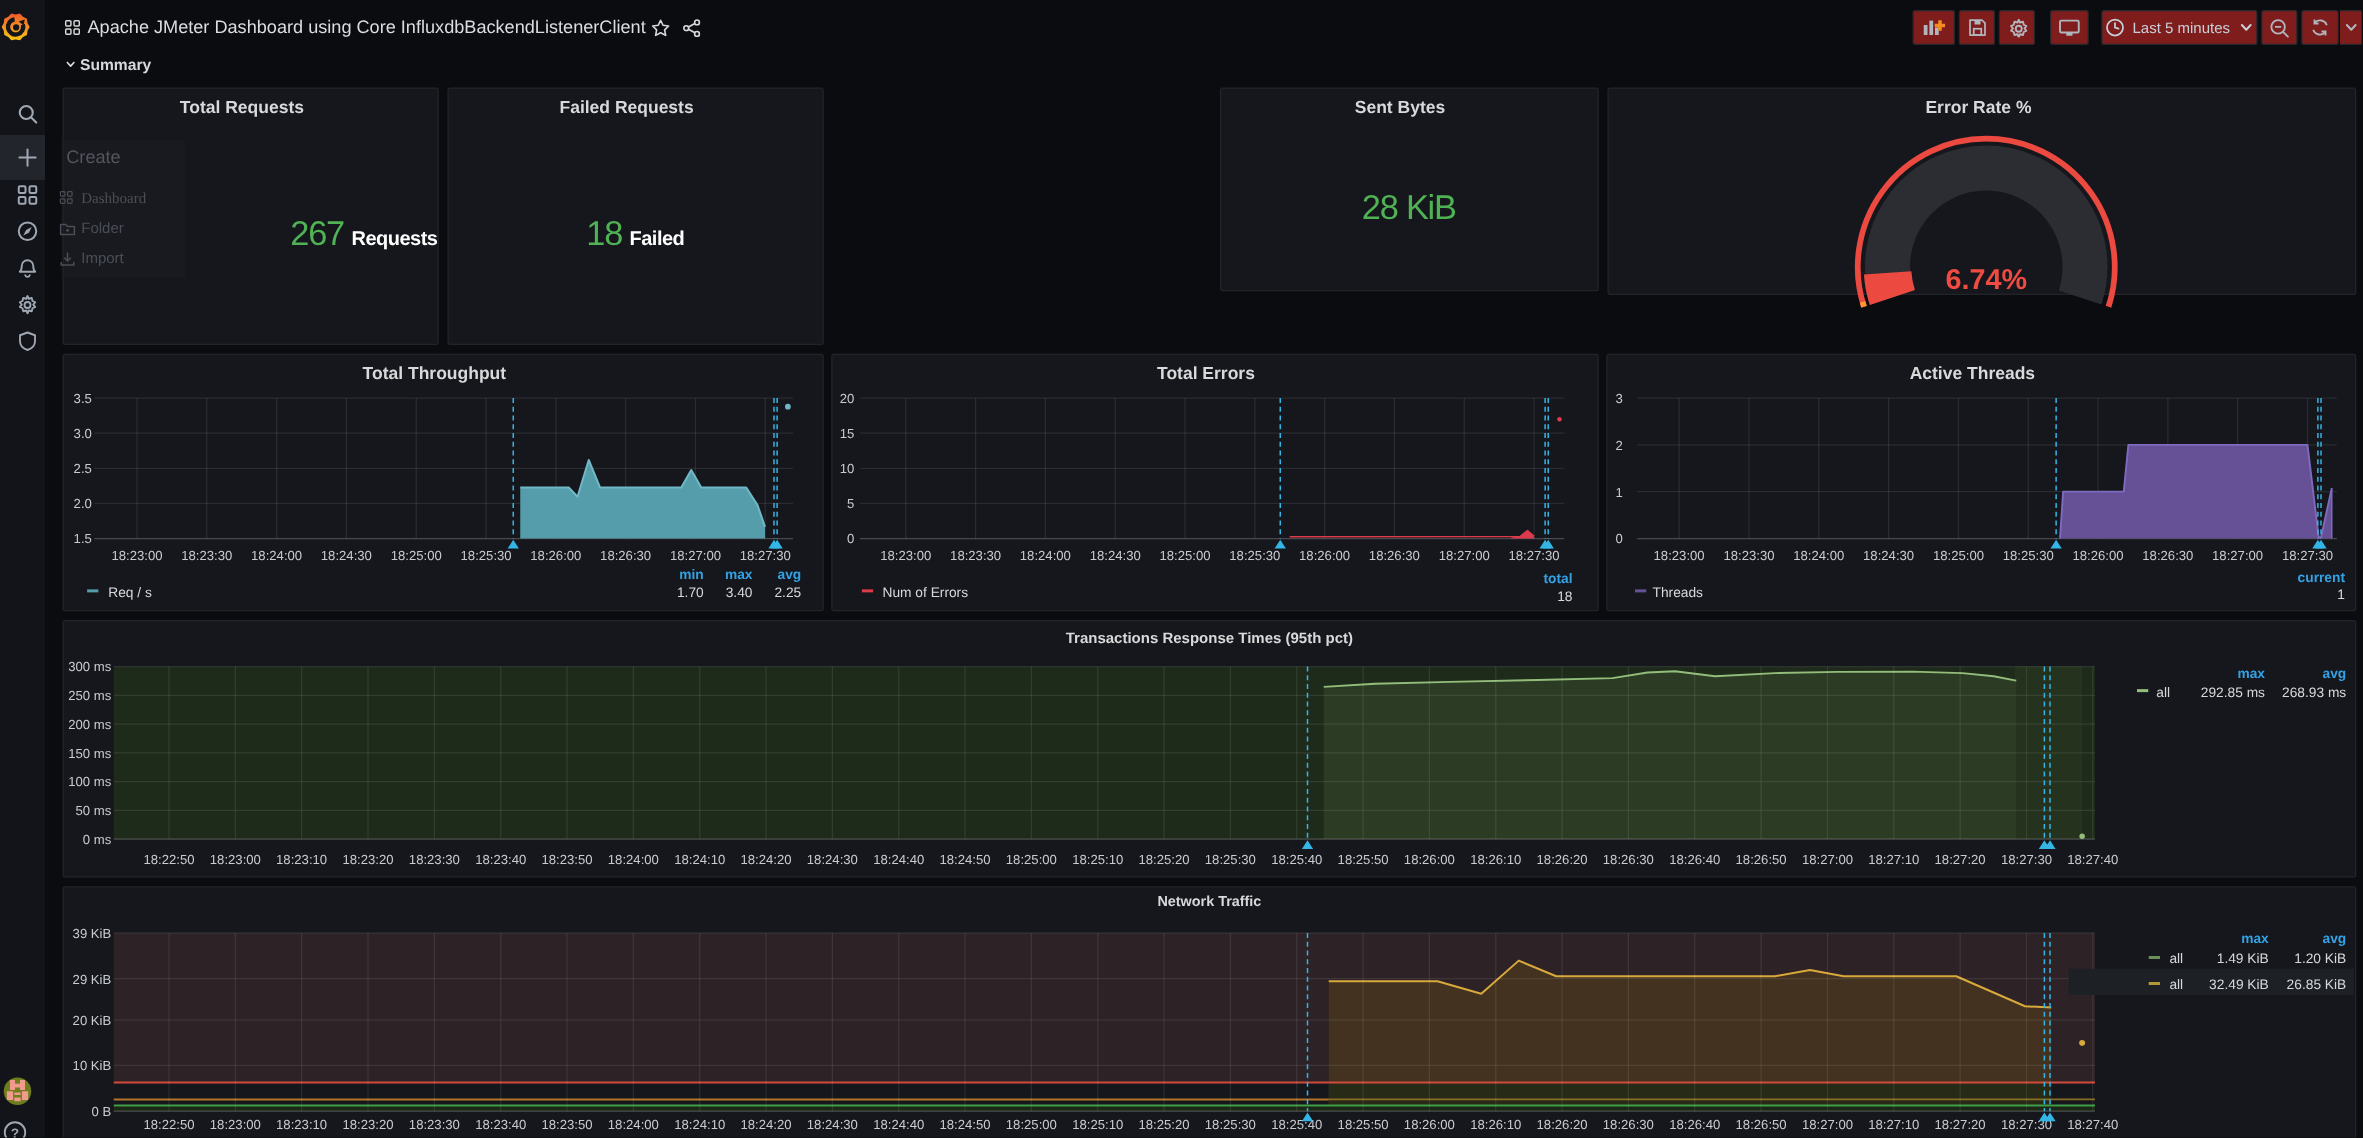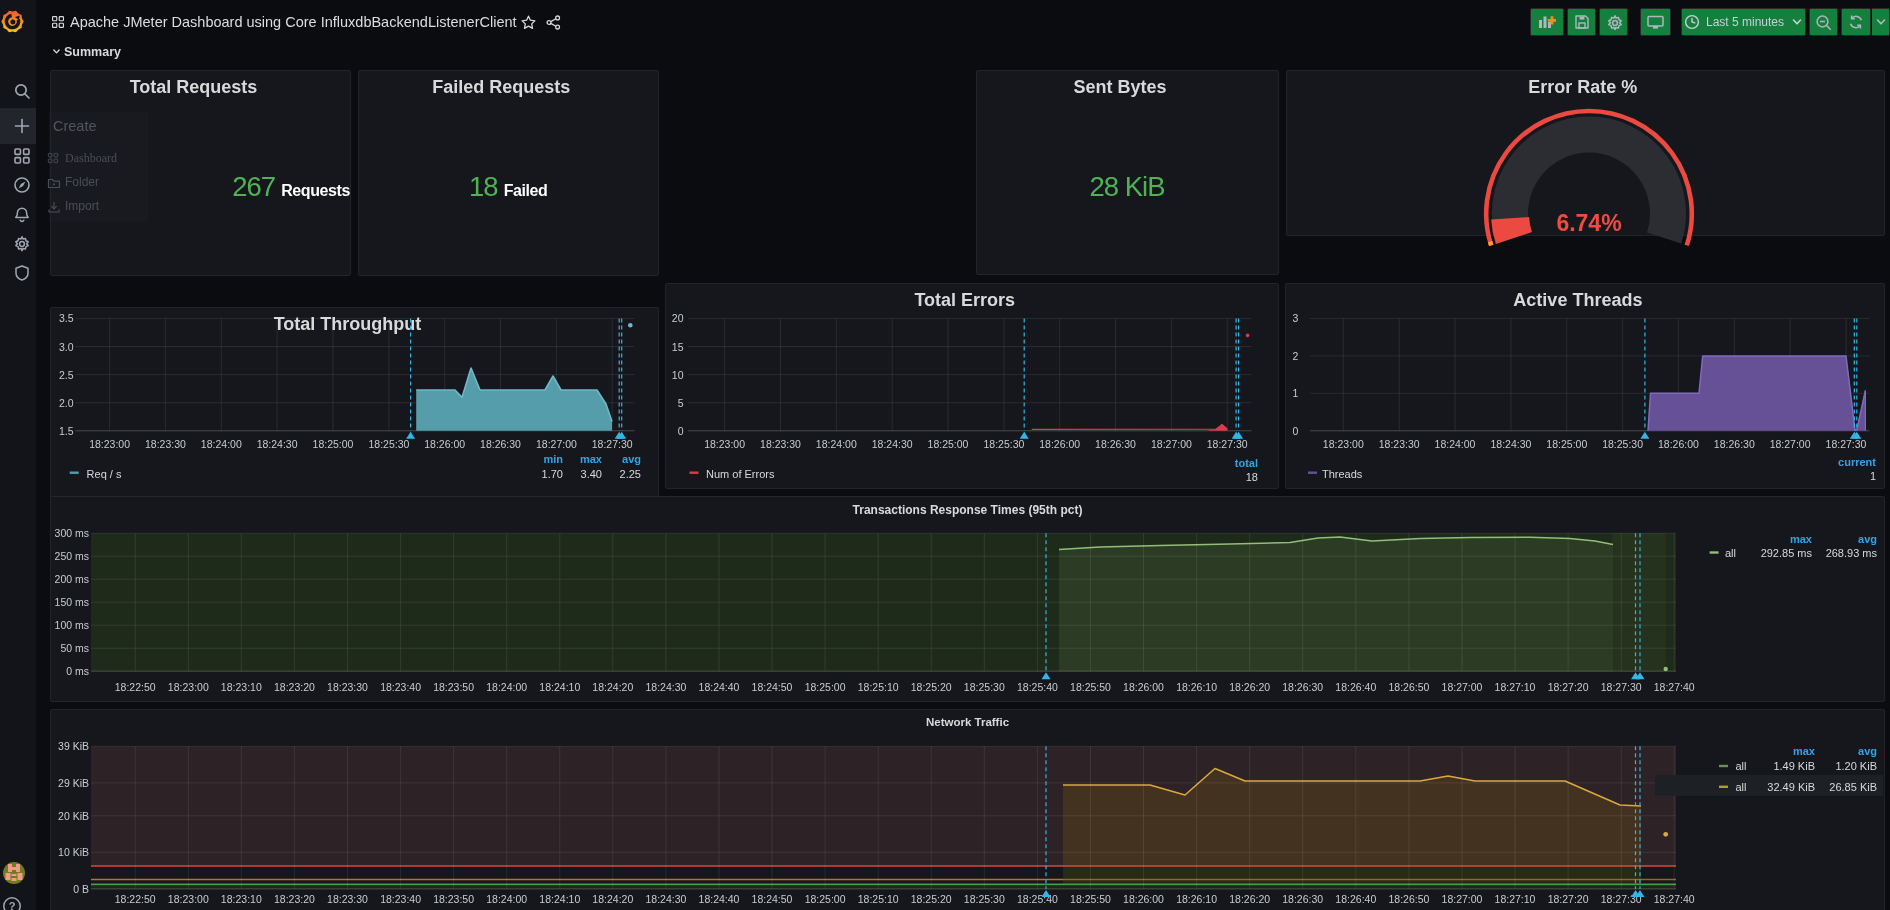--- a/index.html
+++ b/index.html
@@ -1,20 +1,20 @@
 <!DOCTYPE html>
 <html><head><meta charset="utf-8">
 <style>
 *{margin:0;padding:0;box-sizing:border-box;}
 html,body{width:1890px;height:910px;overflow:hidden;background:#0b0c0f;font-family:"Liberation Sans",sans-serif;}
 .abs{position:absolute;}
 #root{position:relative;width:1890px;height:910px;}
 .panel{position:absolute;background:#16171c;border:1px solid #22242a;border-radius:2px;}
-.ptitle{position:absolute;left:-14px;right:0;top:6px;text-align:center;font-size:18px;font-weight:bold;color:#d8d9da;}
-.btn{position:absolute;top:8px;height:28px;background:#15803d;border:1px solid #26282e;border-radius:2px;display:flex;align-items:center;justify-content:center;}
+.ptitle{position:absolute;left:-14px;right:0;top:6px;text-align:center;font-size:14px;font-weight:bold;color:#d8d9da;}
+.btn{position:absolute;top:8px;height:28px;background:#7f1d1d;border:1px solid #26282e;border-radius:2px;display:flex;align-items:center;justify-content:center;}
 svg{display:block;}
 </style></head><body>
 <div id="root">
 
 <div class="abs" style="left:0;top:0;width:36px;height:910px;background:#121419;"></div>
 <div class="abs" style="left:1px;top:9px;">
       <svg width="23" height="25" viewBox="0 0 23 25" style="">
         <defs>
           <linearGradient id="glg" x1="0" y1="0" x2="0" y2="1">
             <stop offset="0" stop-color="#ed5b2d"></stop>
@@ -185,32 +185,32 @@
     </div>
 <div class="panel" style="left:357.5px;top:70px;width:301.5px;height:206px;">
       <div class="ptitle">Failed Requests</div>
       <div style="position:absolute;left:0;right:0;top:28px;bottom:0;display:flex;align-items:center;justify-content:center;">
         <div style="display:flex;align-items:baseline;">
           <span style="font-size:27.5px;letter-spacing:-1px;color:#4fb254;">18</span>
           <span style="font-size:16px;letter-spacing:-0.4px;font-weight:bold;color:#ffffff;margin-left:6px;">Failed</span>
         </div>
       </div>
     </div>
-<div class="panel" style="left:975.5px;top:70px;width:303px;height:205px;padding-left:36px;">
+<div class="panel" style="left:975.5px;top:70px;width:303px;height:163px;padding-left:36px;">
       <div class="ptitle">Sent Bytes</div>
       <div style="position:absolute;left:0;right:0;top:28px;bottom:0;display:flex;align-items:center;justify-content:center;">
         <div style="display:flex;align-items:baseline;">
           <span style="font-size:27.5px;letter-spacing:-1px;color:#4fb254;">28 KiB</span>
         </div>
       </div>
     </div>
 <div class="panel" style="left:1285.5px;top:70px;width:599.5px;height:166px;">
       <div class="ptitle" style="left:-5px;">Error Rate %</div>
     </div>
-<div class="panel" style="left:50px;top:283px;width:609px;height:206px;margin-top:24px;">
+<div class="panel" style="left:50px;top:283px;width:609px;height:206px;">
       <div class="ptitle">Total Throughput</div>
     </div>
 <div class="panel" style="left:665px;top:283px;width:613.5px;height:206px;">
       <div class="ptitle">Total Errors</div>
     </div>
 <div class="panel" style="left:1284.8px;top:283px;width:600.2px;height:206px;">
       <div class="ptitle">Active Threads</div>
     </div>
 <div class="panel" style="left:50px;top:496px;width:1835px;height:206px;">
       <div class="ptitle" style="left:0;font-size:12px;">Transactions Response Times (95th pct)</div>

